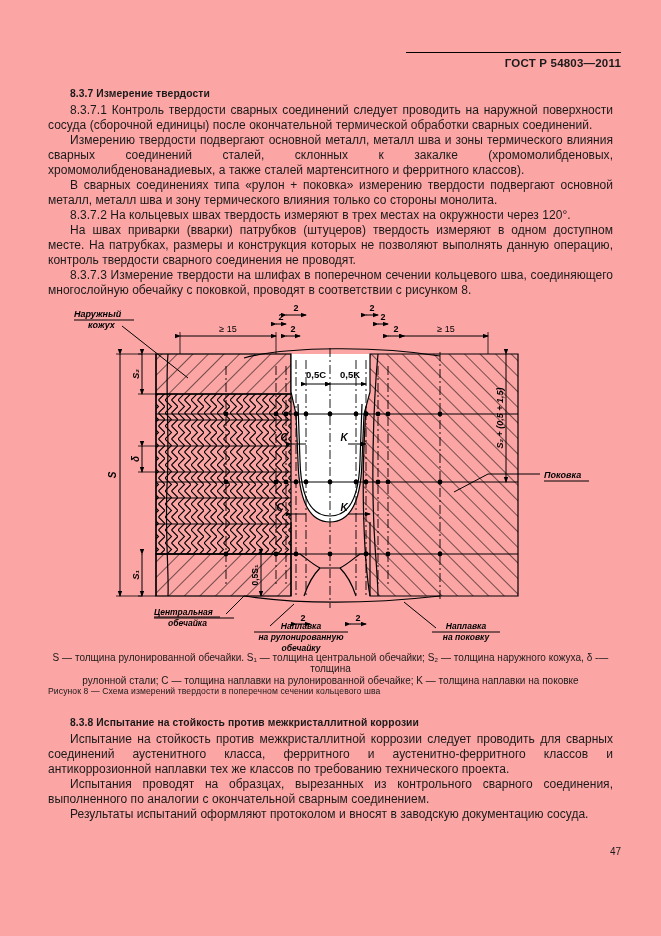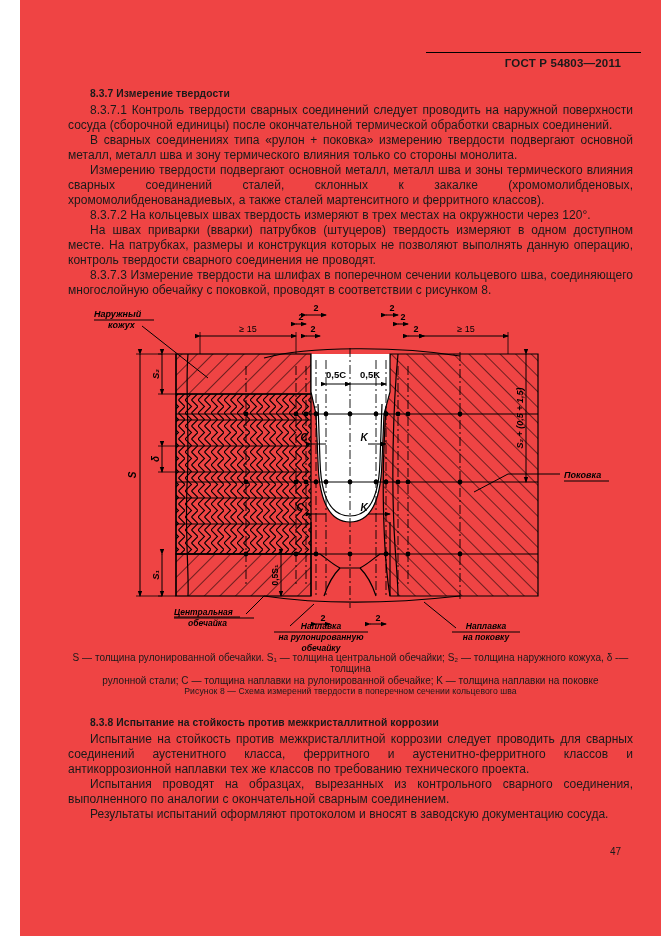--- a/index.html
+++ b/index.html
@@ -11,22 +11,21 @@
     width: 661px;
     height: 936px;
     position: relative;
     font-family: "Liberation Sans", sans-serif;
     color: #1a1a1a;
     overflow: hidden;
   }
   .page {
     position: absolute;
     inset: 0;
-    background: #ef4444;
-    margin-left: 20px;
+    background: #fca5a5;
   }
 
   
   .header-rule {
     position: absolute;
     left: 406px;
     top: 52px;
     width: 215px;
     border-top: 1.3px solid #000;
   }
@@ -83,21 +82,20 @@
     line-height: 11.4px;
     text-align: center;
     letter-spacing: .02px;
   }
   .fig-caption {
     position: absolute;
     left: 48px;
     top: 686px;
     width: 565px;
     font-size: 8.6px;
-    text-align: center;
     letter-spacing: .1px;
   }
 
   .content2 {
     position: absolute;
     left: 48px;
     top: 717px;
     width: 565px;
   }
 
@@ -114,22 +112,22 @@
 <body>
 
 <div class="page">
 
   <div class="header-rule"></div>
   <div class="header-title">ГОСТ Р 54803—2011</div>
 
   <div class="content">
     <p class="h-sub">8.3.7  Измерение твердости</p>
     <p class="para">8.3.7.1  Контроль твердости сварных соединений следует проводить на наружной поверхности сосуда (сборочной единицы) после окончательной термической обработки сварных соединений.</p>
+    <p class="para">Измерению твердости подвергают основной металл, металл шва и зоны термического влияния сварных соединений сталей, склонных к закалке (хромомолибденовых, хромомолибденованадиевых, а также сталей мартенситного и ферритного классов).</p>
     <p class="para">В сварных соединениях типа «рулон + поковка» измерению твердости подвергают основной металл, металл шва и зону термического влияния только со стороны монолита.</p>
-    <p class="para">Измерению твердости подвергают основной металл, металл шва и зоны термического влияния сварных соединений сталей, склонных к закалке (хромомолибденовых, хромомолибденованадиевых, а также сталей мартенситного и ферритного классов).</p>
     <p class="para">8.3.7.2  На кольцевых швах твердость измеряют в трех местах на окружности через 120°.</p>
     <p class="para">На швах приварки (вварки) патрубков (штуцеров) твердость измеряют в одном доступном месте. На патрубках, размеры и конструкция которых не позволяют выполнять данную операцию, контроль твердости сварного соединения не проводят.</p>
     <p class="para">8.3.7.3  Измерение твердости на шлифах в поперечном сечении кольцевого шва, соединяющего многослойную обечайку с поковкой, проводят в соответствии с рисунком 8.</p>
   </div>
 
   <div class="figure-wrap">
     <svg class="fig-svg" width="565" height="372" viewBox="0 0 565 372">
       <defs>
 
         <pattern id="hatchR" width="11" height="11" patternUnits="userSpaceOnUse" patternTransform="rotate(45)">

